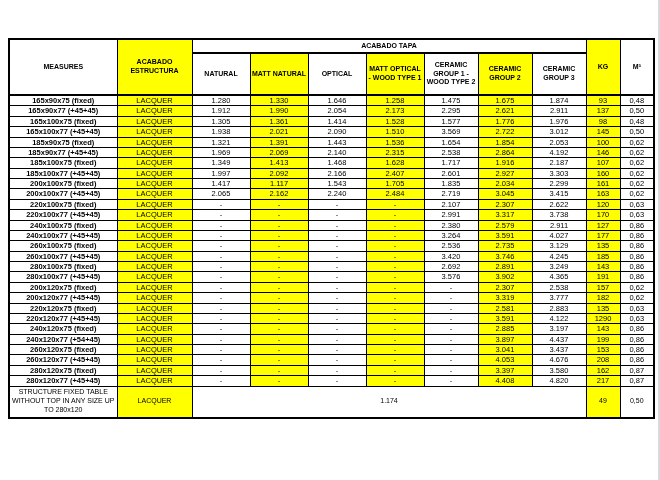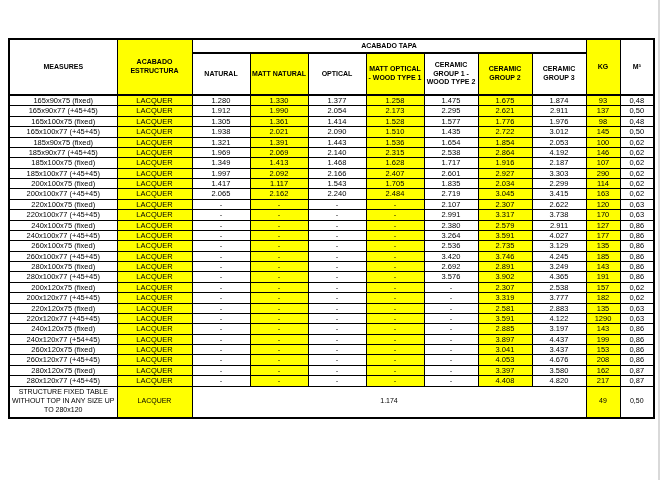--- a/index.html
+++ b/index.html
@@ -36,21 +36,21 @@
   .price-table thead th{
     font-weight:bold;
     font-size:7px;
     border-bottom-width:2px;
   }
   .price-table thead tr.group-row th{height:12px;}
   .price-table thead tr.sub-row th{height:40px;}
   .price-table tbody td{height:9px;}
   .price-table tfoot td{height:30px;font-size:7px;}
   .c-yellow{background:#FFFF00 !important;}
-  .measure-col{font-size:7px;}
+  .measure-col{font-size:7px;font-weight:bold;}
   .footer-label{font-size:7px;line-height:1.2;}
 </style>
 </head>
 <body>
 
 <div class="sheet-edge"></div>
 
 <table class="price-table">
   <colgroup>
     <col style="width:108px">
@@ -82,21 +82,21 @@
       <th class="c-yellow">CERAMIC GROUP 2</th>
       <th>CERAMIC GROUP 3</th>
     </tr>
   </thead>
   <tbody>
       <tr>
         <td class="measure-col">165x90x75 (fixed)</td>
         <td class="c-yellow">LACQUER</td>
         <td>1.280</td>
         <td class="c-yellow">1.330</td>
-        <td>1.377</td>
+        <td>1.646</td>
         <td class="c-yellow">1.258</td>
         <td>1.475</td>
         <td class="c-yellow">1.675</td>
         <td>1.874</td>
         <td class="c-yellow">93</td>
         <td>0,48</td>
       </tr>
       <tr>
         <td class="measure-col">165x90x77 (+45+45)</td>
         <td class="c-yellow">LACQUER</td>
@@ -123,21 +123,21 @@
         <td class="c-yellow">98</td>
         <td>0,48</td>
       </tr>
       <tr>
         <td class="measure-col">165x100x77 (+45+45)</td>
         <td class="c-yellow">LACQUER</td>
         <td>1.938</td>
         <td class="c-yellow">2.021</td>
         <td>2.090</td>
         <td class="c-yellow">1.510</td>
-        <td>1.435</td>
+        <td>3.569</td>
         <td class="c-yellow">2.722</td>
         <td>3.012</td>
         <td class="c-yellow">145</td>
         <td>0,50</td>
       </tr>
       <tr>
         <td class="measure-col">185x90x75 (fixed)</td>
         <td class="c-yellow">LACQUER</td>
         <td>1.321</td>
         <td class="c-yellow">1.391</td>
@@ -178,34 +178,34 @@
       <tr>
         <td class="measure-col">185x100x77 (+45+45)</td>
         <td class="c-yellow">LACQUER</td>
         <td>1.997</td>
         <td class="c-yellow">2.092</td>
         <td>2.166</td>
         <td class="c-yellow">2.407</td>
         <td>2.601</td>
         <td class="c-yellow">2.927</td>
         <td>3.303</td>
-        <td class="c-yellow">290</td>
+        <td class="c-yellow">160</td>
         <td>0,62</td>
       </tr>
       <tr>
         <td class="measure-col">200x100x75 (fixed)</td>
         <td class="c-yellow">LACQUER</td>
         <td>1.417</td>
         <td class="c-yellow">1.117</td>
         <td>1.543</td>
         <td class="c-yellow">1.705</td>
         <td>1.835</td>
         <td class="c-yellow">2.034</td>
         <td>2.299</td>
-        <td class="c-yellow">114</td>
+        <td class="c-yellow">161</td>
         <td>0,62</td>
       </tr>
       <tr>
         <td class="measure-col">200x100x77 (+45+45)</td>
         <td class="c-yellow">LACQUER</td>
         <td>2.065</td>
         <td class="c-yellow">2.162</td>
         <td>2.240</td>
         <td class="c-yellow">2.484</td>
         <td>2.719</td>

